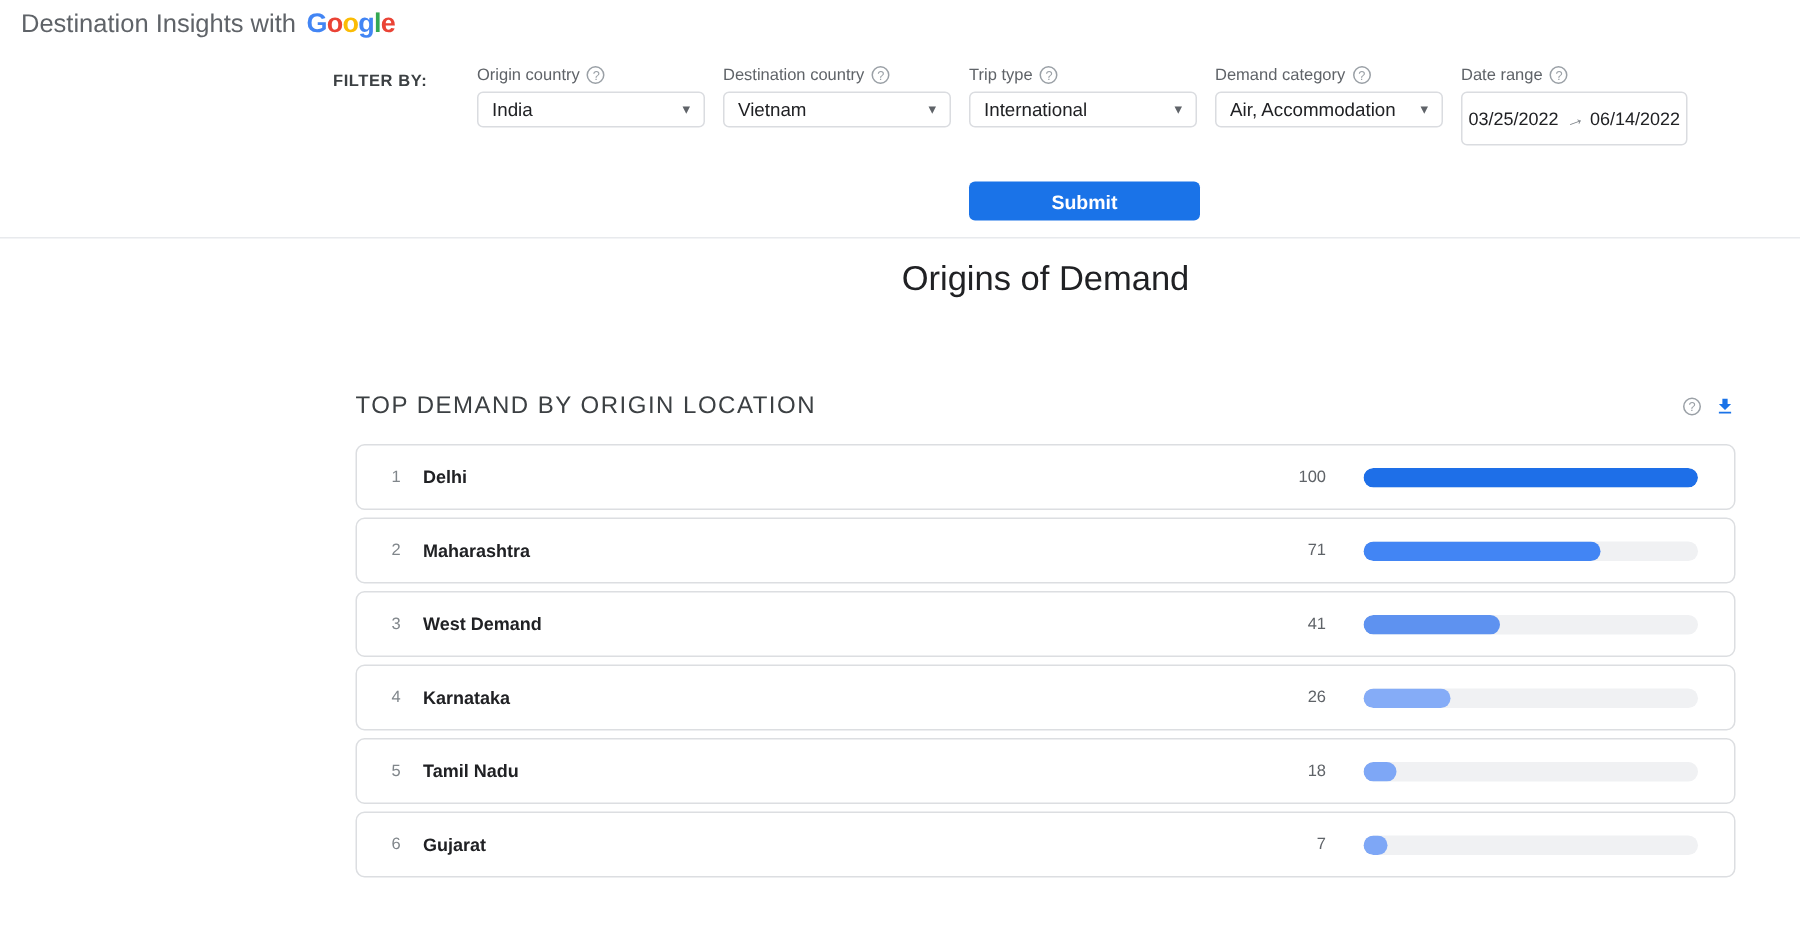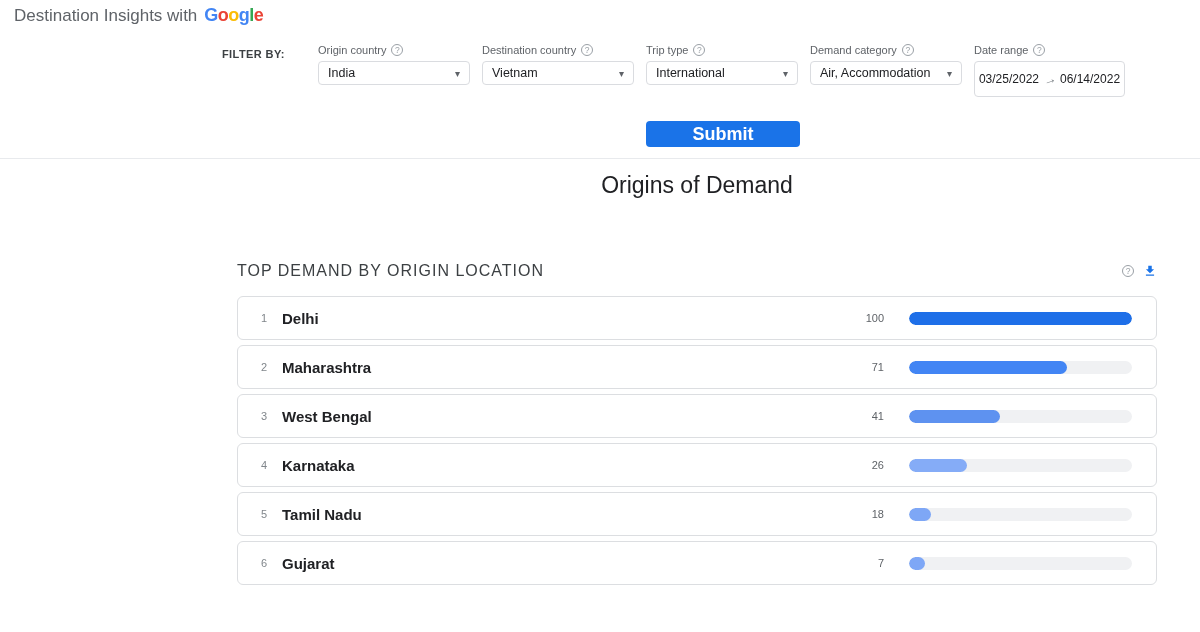--- a/index.html
+++ b/index.html
@@ -31,40 +31,40 @@
   .date-box {
     height:36px; border:1px solid #dadce0; border-radius:4px; background:#fff;
     display:flex; align-items:center; justify-content:center; gap:4px;
     font-size:12px; color:#202124; cursor:pointer;
   }
   .date-arrow { color:#80868b; font-size:13px; display:inline-block; transform:rotate(-20deg); }
   
   .submit-btn {
     display:block; margin:24px 0 0 646px; width:154px; height:26px;
     background:#1a73e8; color:#fff; border:none; border-radius:4px;
-    font-family:"Liberation Sans", sans-serif; font-size:18px; font-weight:700; cursor:pointer;
+    font-family:"Liberation Sans", sans-serif; font-size:13px; font-weight:700; cursor:pointer;
   }
   .divider { border:none; border-top:1px solid #e8eaed; margin-top:11px; }
   
   .content { margin:0 43px 0 237px; width:920px; }
   .section-title { margin-top:13px; text-align:center; font-size:23px; font-weight:400; color:#202124; }
   .section-subtitle { margin-top:21px; text-align:center; font-size:13.5px; color:#5f6368; }
   .list-header { margin-top:63px; display:flex; align-items:center; }
   .list-title { font-size:16px; font-weight:500; letter-spacing:1px; color:#3c4043; }
   .list-header-icons { margin-left:auto; display:flex; align-items:center; gap:9px; }
   .download-icon { width:14px; height:14px; cursor:pointer; display:inline-flex; }
   .download-icon svg { width:14px; height:14px; fill:#1a73e8; }
   
   .rows { margin-top:16px; }
   .row-card {
     height:44px; border:1px solid #dcdee1; border-radius:6px; background:#fff;
     display:flex; align-items:center; padding:0 24px 0 20px; margin-bottom:5px;
   }
   .row-rank { width:12px; text-align:center; font-size:11px; color:#80868b; flex:0 0 auto; }
-  .row-name { margin-left:12px; font-size:15px; font-weight:700; color:#202124; }
+  .row-name { margin-left:12px; font-size:12px; font-weight:700; color:#202124; }
   .row-value { margin-left:auto; font-size:11px; color:#5f6368; margin-right:25px; min-width:22px; text-align:right; }
   .bar-track { width:223px; height:13px; border-radius:7px; background:#f0f1f3; overflow:hidden; flex:0 0 auto; }
   .bar-fill { height:100%; border-radius:7px; }
   .bottom-fade { position:absolute; left:0; right:0; bottom:0; height:28px;
     background:linear-gradient(to bottom, rgba(255,255,255,0), #fff 65%); pointer-events:none; }
 </style>
 </head>
 <body>
 
 <div class="page">
@@ -167,21 +167,21 @@
     <span class="row-rank">2</span>
     <span class="row-name">Maharashtra</span>
     <span class="row-value">71</span>
     <span class="bar-track" style="background: rgb(240, 241, 243);">
       <span class="bar-fill" style="width: 71%; background: rgb(66, 133, 244); display: block;"></span>
     </span>
   </div>
 
   <div class="row-card">
     <span class="row-rank">3</span>
-    <span class="row-name">West Bengal</span>
+    <span class="row-name">West Demand</span>
     <span class="row-value">41</span>
     <span class="bar-track" style="background: rgb(240, 241, 243);">
       <span class="bar-fill" style="width: 41%; background: rgb(94, 146, 240); display: block;"></span>
     </span>
   </div>
 
   <div class="row-card">
     <span class="row-rank">4</span>
     <span class="row-name">Karnataka</span>
     <span class="row-value">26</span>

